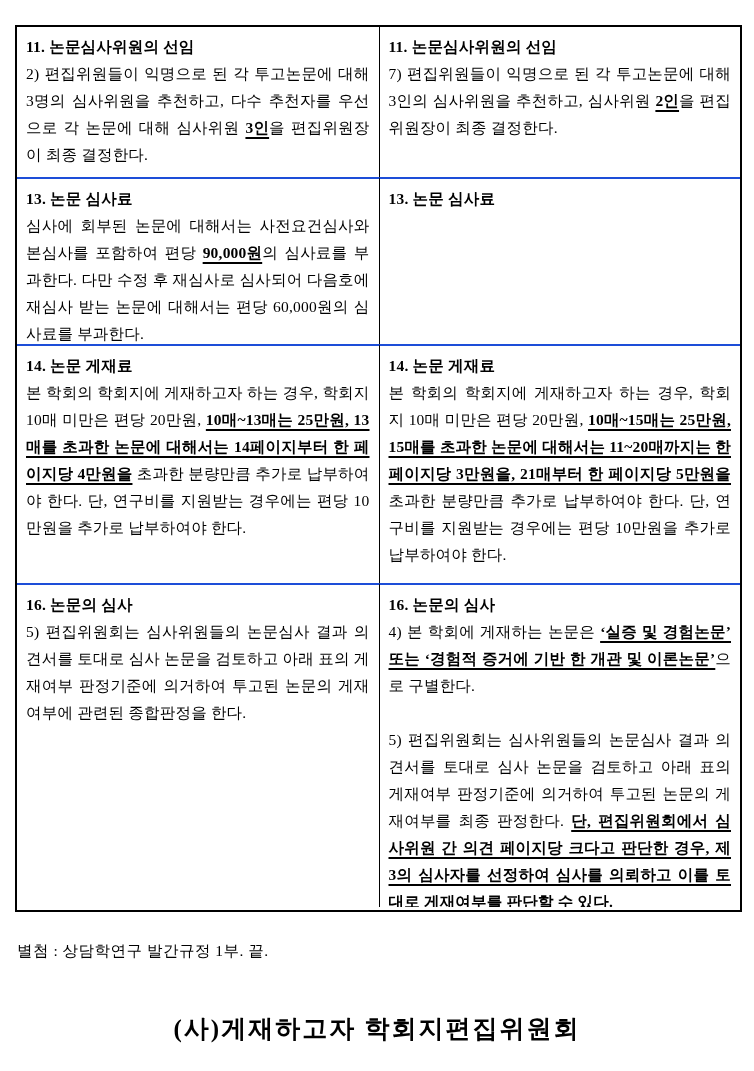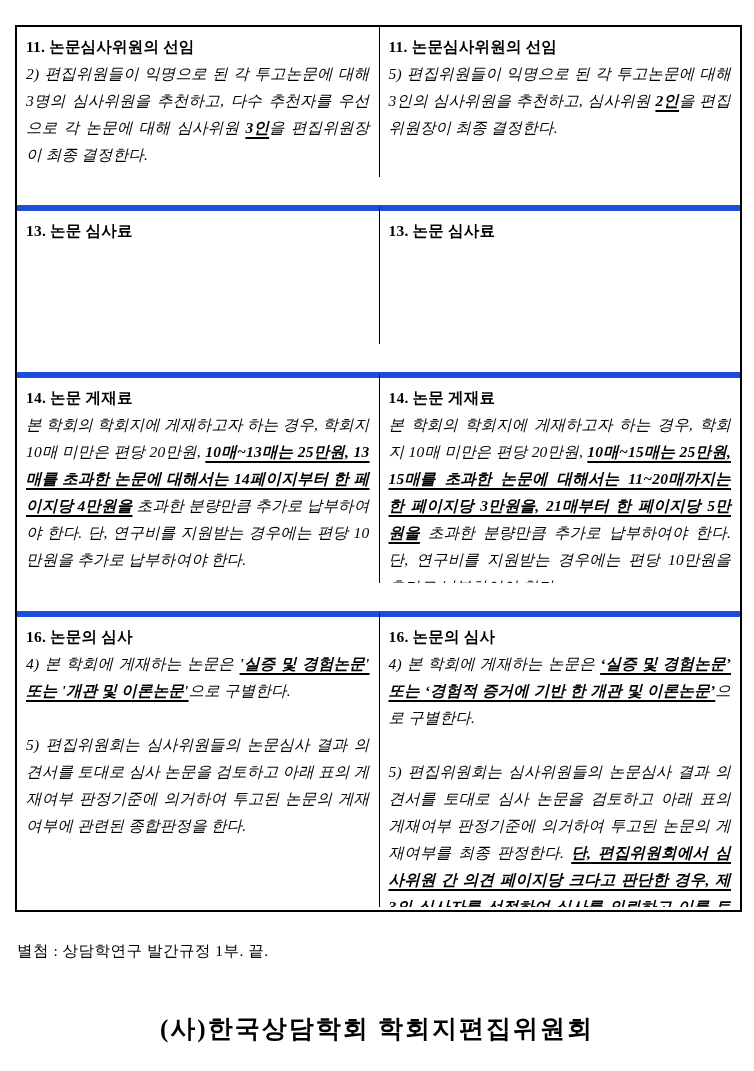--- a/index.html
+++ b/index.html
@@ -25,30 +25,29 @@
     grid-template-rows: 150px 167px 239px 324px;
   }
   .cell {
     padding: 6px 9px 0 9px;
     font-size: 15.5px;
     line-height: 27px;
     overflow: hidden;
     letter-spacing: 0.2px;
   }
   .cell.col-right { border-left: 1px solid #000000; }
-  .cell.row-border { border-top: 6px solid #1d4ed8; margin-top: 28px; }
+  .cell.row-border { border-top: 2px solid #1d4ed8; }
   .cell-title {
     font-weight: bold;
     text-align: left;
   }
   .cell-para {
     text-align: justify;
     text-align-last: left;
     word-break: break-all;
-    font-style: italic;
   }
   .cell-para + .cell-para { margin-top: 27px; }
   .emph {
     font-weight: bold;
     text-decoration: underline;
     text-decoration-thickness: 1.5px;
     text-underline-offset: 4px;
   }
   .attachment-note {
     position: absolute;
@@ -75,45 +74,45 @@
 
 <div class="page">
 
   <div class="revision-table">
     <div class="cell col-left">
         <div class="cell-title">11. 논문심사위원의 선임</div>
         <div class="cell-para"><span>2) 편집위원들이 익명으로 된 각 투고논문에 대해 3명의 심사위원을 추천하고, 다수 추천자를 우선으로 각 논문에 대해 심사위원 </span><span class="emph">3인</span><span>을 편집위원장이 최종 결정한다.</span></div>
       </div>
     <div class="cell col-right">
         <div class="cell-title">11. 논문심사위원의 선임</div>
-        <div class="cell-para"><span>5) 편집위원들이 익명으로 된 각 투고논문에 대해 3인의 심사위원을 추천하고, 심사위원 </span><span class="emph">2인</span><span>을 편집위원장이 최종 결정한다.</span></div>
+        <div class="cell-para"><span>7) 편집위원들이 익명으로 된 각 투고논문에 대해 3인의 심사위원을 추천하고, 심사위원 </span><span class="emph">2인</span><span>을 편집위원장이 최종 결정한다.</span></div>
       </div>
     <div class="cell col-left row-border">
         <div class="cell-title">13. 논문 심사료</div>
+        <div class="cell-para"><span>심사에 회부된 논문에 대해서는 사전요건심사와 본심사를 포함하여 편당 </span><span class="emph">90,000원</span><span>의 심사료를 부과한다. 다만 수정 후 재심사로 심사되어 다음호에 재심사 받는 논문에 대해서는 편당 60,000원의 심사료를 부과한다.</span></div>
       </div>
     <div class="cell col-right row-border">
         <div class="cell-title">13. 논문 심사료</div>
       </div>
     <div class="cell col-left row-border">
         <div class="cell-title">14. 논문 게재료</div>
         <div class="cell-para"><span>본 학회의 학회지에 게재하고자 하는 경우, 학회지 10매 미만은 편당 20만원, </span><span class="emph">10매~13매는 25만원, 13매를 초과한 논문에 대해서는 14페이지부터 한 페이지당 4만원을</span><span> 초과한 분량만큼 추가로 납부하여야 한다. 단, 연구비를 지원받는 경우에는 편당 10만원을 추가로 납부하여야 한다.</span></div>
       </div>
     <div class="cell col-right row-border">
         <div class="cell-title">14. 논문 게재료</div>
         <div class="cell-para"><span>본 학회의 학회지에 게재하고자 하는 경우, 학회지 10매 미만은 편당 20만원, </span><span class="emph">10매~15매는 25만원, 15매를 초과한 논문에 대해서는 11~20매까지는 한 페이지당 3만원을, 21매부터 한 페이지당 5만원을</span><span> 초과한 분량만큼 추가로 납부하여야 한다. 단, 연구비를 지원받는 경우에는 편당 10만원을 추가로 납부하여야 한다.</span></div>
       </div>
     <div class="cell col-left row-border">
         <div class="cell-title">16. 논문의 심사</div>
-        <div class="cell-para"><span>4) 본 학회에 게재하는 논문은 </span><span class="emph">'실증 및 경험논문' 또는 '개관 및 이론논문'</span><span>으로 구별한다.</span></div>
         <div class="cell-para"><span>5) 편집위원회는 심사위원들의 논문심사 결과 의견서를 토대로 심사 논문을 검토하고 아래 표의 게재여부 판정기준에 의거하여 투고된 논문의 게재여부에 관련된 종합판정을 한다.</span></div>
       </div>
     <div class="cell col-right row-border">
         <div class="cell-title">16. 논문의 심사</div>
         <div class="cell-para"><span>4) 본 학회에 게재하는 논문은 </span><span class="emph">‘실증 및 경험논문’ 또는 ‘경험적 증거에 기반 한 개관 및 이론논문’</span><span>으로 구별한다.</span></div>
         <div class="cell-para"><span>5) 편집위원회는 심사위원들의 논문심사 결과 의견서를 토대로 심사 논문을 검토하고 아래 표의 게재여부 판정기준에 의거하여 투고된 논문의 게재여부를 최종 판정한다. </span><span class="emph">단, 편집위원회에서 심사위원 간 의견 페이지당 크다고 판단한 경우, 제 3의 심사자를 선정하여 심사를 의뢰하고 이를 토대로 게재여부를 판단할 수 있다.</span></div>
       </div>
   </div>
 
   <div class="attachment-note">별첨 : 상담학연구 발간규정 1부. 끝.</div>
 
-  <div class="footer-title">(사)한국상담학회  학회지편집위원회</div>
+  <div class="footer-title">(사)게재하고자  학회지편집위원회</div>
 
 </div>
 
 </body></html>

